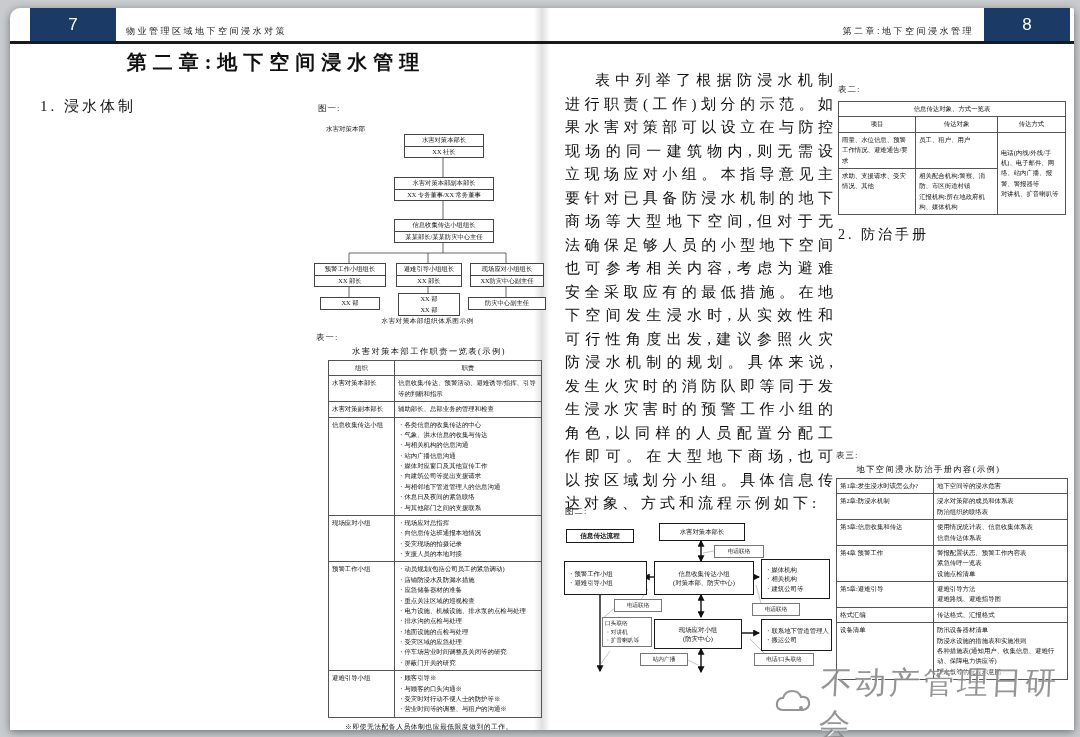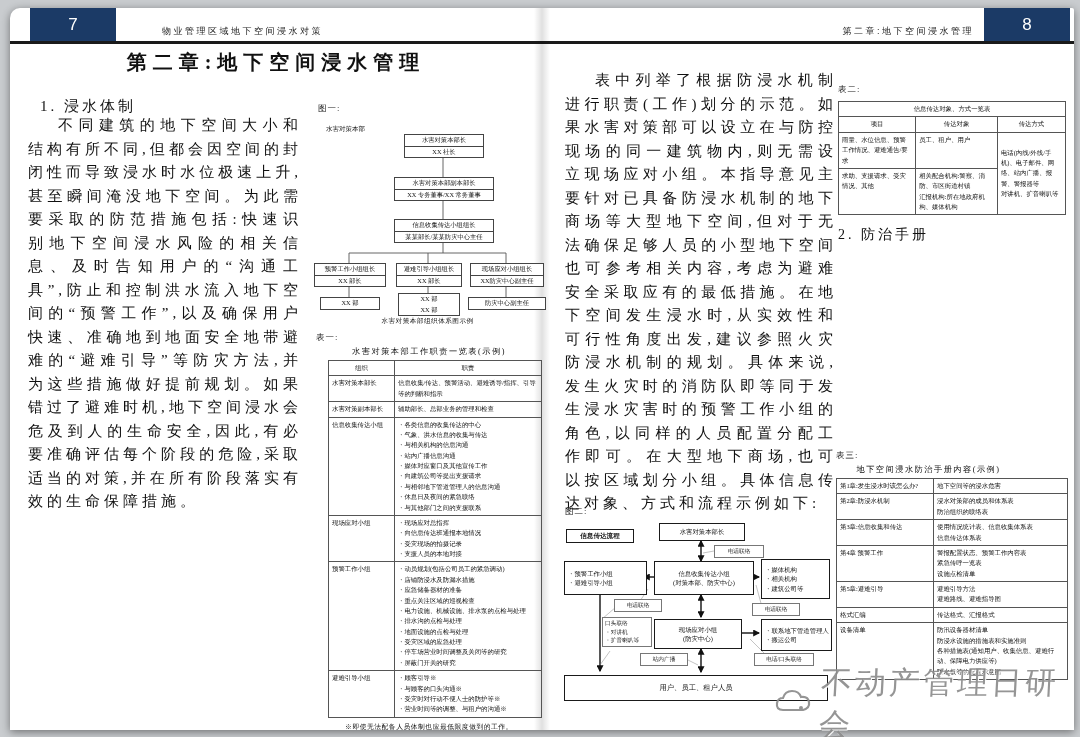--- a/index.html
+++ b/index.html
@@ -57,34 +57,33 @@
   .watermark .wm-text{font-family:"Liberation Sans",sans-serif;font-size:31px;
              letter-spacing:3px;text-shadow:1px 1px 0 #fff;transform:skewX(-3deg);}
   svg.lines{position:absolute;left:0;top:0;pointer-events:none;}
 </style>
 </head>
 <body>
 
 <div class="spread">
 
   <div class="pgbadge" style="left:20px;">7</div>
-  <div class="runhead" style="left:116px;margin-left:36px;">物业管理区域地下空间浸水对策</div>
+  <div class="runhead" style="left:116px;">物业管理区域地下空间浸水对策</div>
   <div class="runhead" style="right:100px;">第二章:地下空间浸水管理</div>
   <div class="pgbadge" style="right:4px;">8</div>
   <div class="rule"></div>
   <div class="gutter"></div>
 
   <div class="page" style="left:0;">
 
     <div class="chap-title">第二章:地下空间浸水管理</div>
 
     <div class="abs sec-head" style="left:30px;top:53px;">1. 浸水体制</div>
 
     <div class="abs doc-text" style="left:18px;top:70px;width:274px;">
-      <p>不同建筑的地下空间大小和结构有所不同,但都会因空间的封闭性而导致浸水时水位极速上升,甚至瞬间淹没地下空间。为此需要采取的防范措施包括:快速识别地下空间浸水风险的相关信息、及时告知用户的“沟通工具”,防止和控制洪水流入地下空间的“预警工作”,以及确保用户快速、准确地到地面安全地带避难的“避难引导”等防灾方法,并为这些措施做好提前规划。如果错过了避难时机,地下空间浸水会危及到人的生命安全,因此,有必要准确评估每个阶段的危险,采取适当的对策,并在所有阶段落实有效的生命保障措施。</p>
     </div>
 
     <div class="abs" style="left:300px;top:57px;width:235px;height:232px;">
       <div class="abs figlab" style="left:8px;top:2px;">图一:</div>
       <div class="f1org" style="left:16px;top:24px;">水害对策本部</div>
 
       <svg class="lines" width="235" height="232">
         <g stroke="#555" stroke-width="0.9" fill="none">
           <path d="M133,57 V76 M133,100 V118 M133,142 V152 M39,152 H196
                    M39,152 V162 M118,152 V162 M196,152 V162
@@ -233,21 +232,20 @@
       <div class="f2call" style="left:190px;top:84px;width:42px;">电话联络</div>
       <div class="f2box" style="left:92px;top:100px;width:86px;height:28px;">现场应对小组
 (防灾中心)</div>
       <div class="f2box lft" style="left:199px;top:100px;width:66px;height:30px;">・联系地下管道管理人
 ・搬运公司</div>
       <div class="f2call" style="left:40px;top:98px;width:44px;text-align:left;">口头联络
 ・对讲机
 ・扩音喇叭等</div>
       <div class="f2call" style="left:78px;top:134px;width:42px;">站内广播</div>
       <div class="f2call" style="left:192px;top:134px;width:54px;">电话/口头联络</div>
-      <div class="f2box" style="left:2px;top:156px;width:262px;height:24px;font-size:7.3px;">用户、员工、租户人员</div>
     </div>
 
     <div class="abs" style="left:296px;top:40px;width:228px;">
       <div class="figlab">表二:</div>
       <table class="tbl" style="width:228px;margin-top:5px;">
         <colgroup>
             <col style="width:34%">
             <col style="width:36%">
             <col style="width:30%">
           </colgroup>

